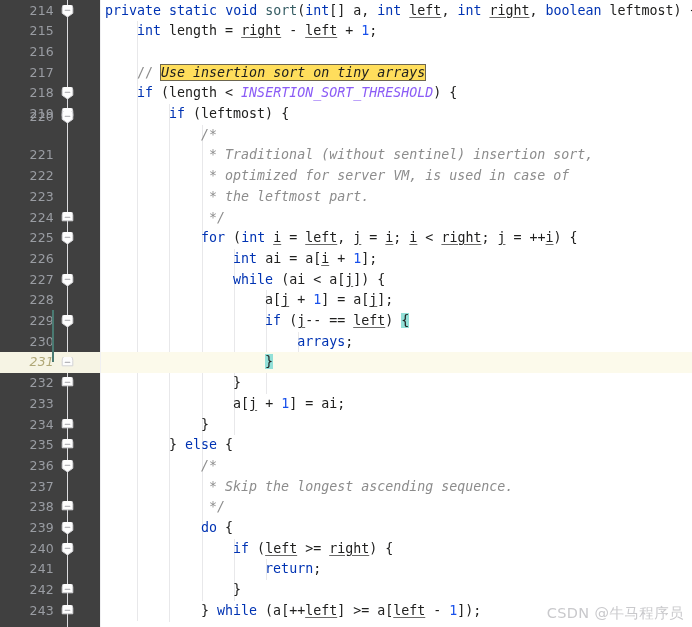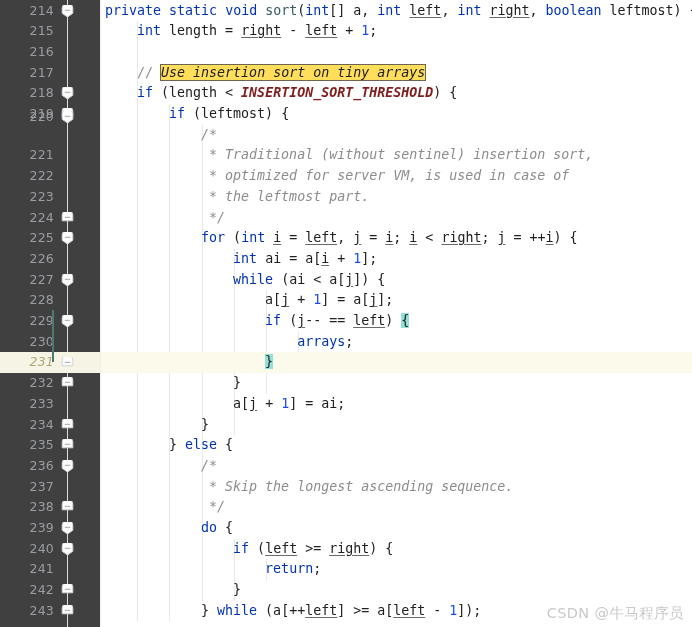--- a/index.html
+++ b/index.html
@@ -60,21 +60,21 @@
     white-space:pre;
     font-family:"DejaVu Sans Mono","Liberation Mono",monospace;
     font-size:13.3px;
     color:#20201f;
     letter-spacing:0px;
   }
   .kw{color:#0033b3;}
   .num{color:#1750eb;}
   .cmt{color:#8c8c8c;font-style:italic;}
   .cmtmark{color:#8c8c8c;}
-  .const{color:#7f1d1d;font-style:italic;font-weight:bold;}
+  .const{color:#8b5cf6;font-style:italic;}
   .meth{color:#355c63;}
   .fld{text-decoration:underline;text-decoration-color:#6a6a6a;text-underline-offset:2px;}
   .hl{background:#ffde5c;box-shadow:0 0 0 1px #6b6550;color:#20201f;font-style:italic;}
   .brace{background:#93e0d8;}
 
   
   .watermark{
     position:absolute;right:8px;bottom:4px;
     font-family:"DejaVu Sans","Liberation Sans",sans-serif;
     font-size:14.5px;color:#c9c9cc;white-space:nowrap;

